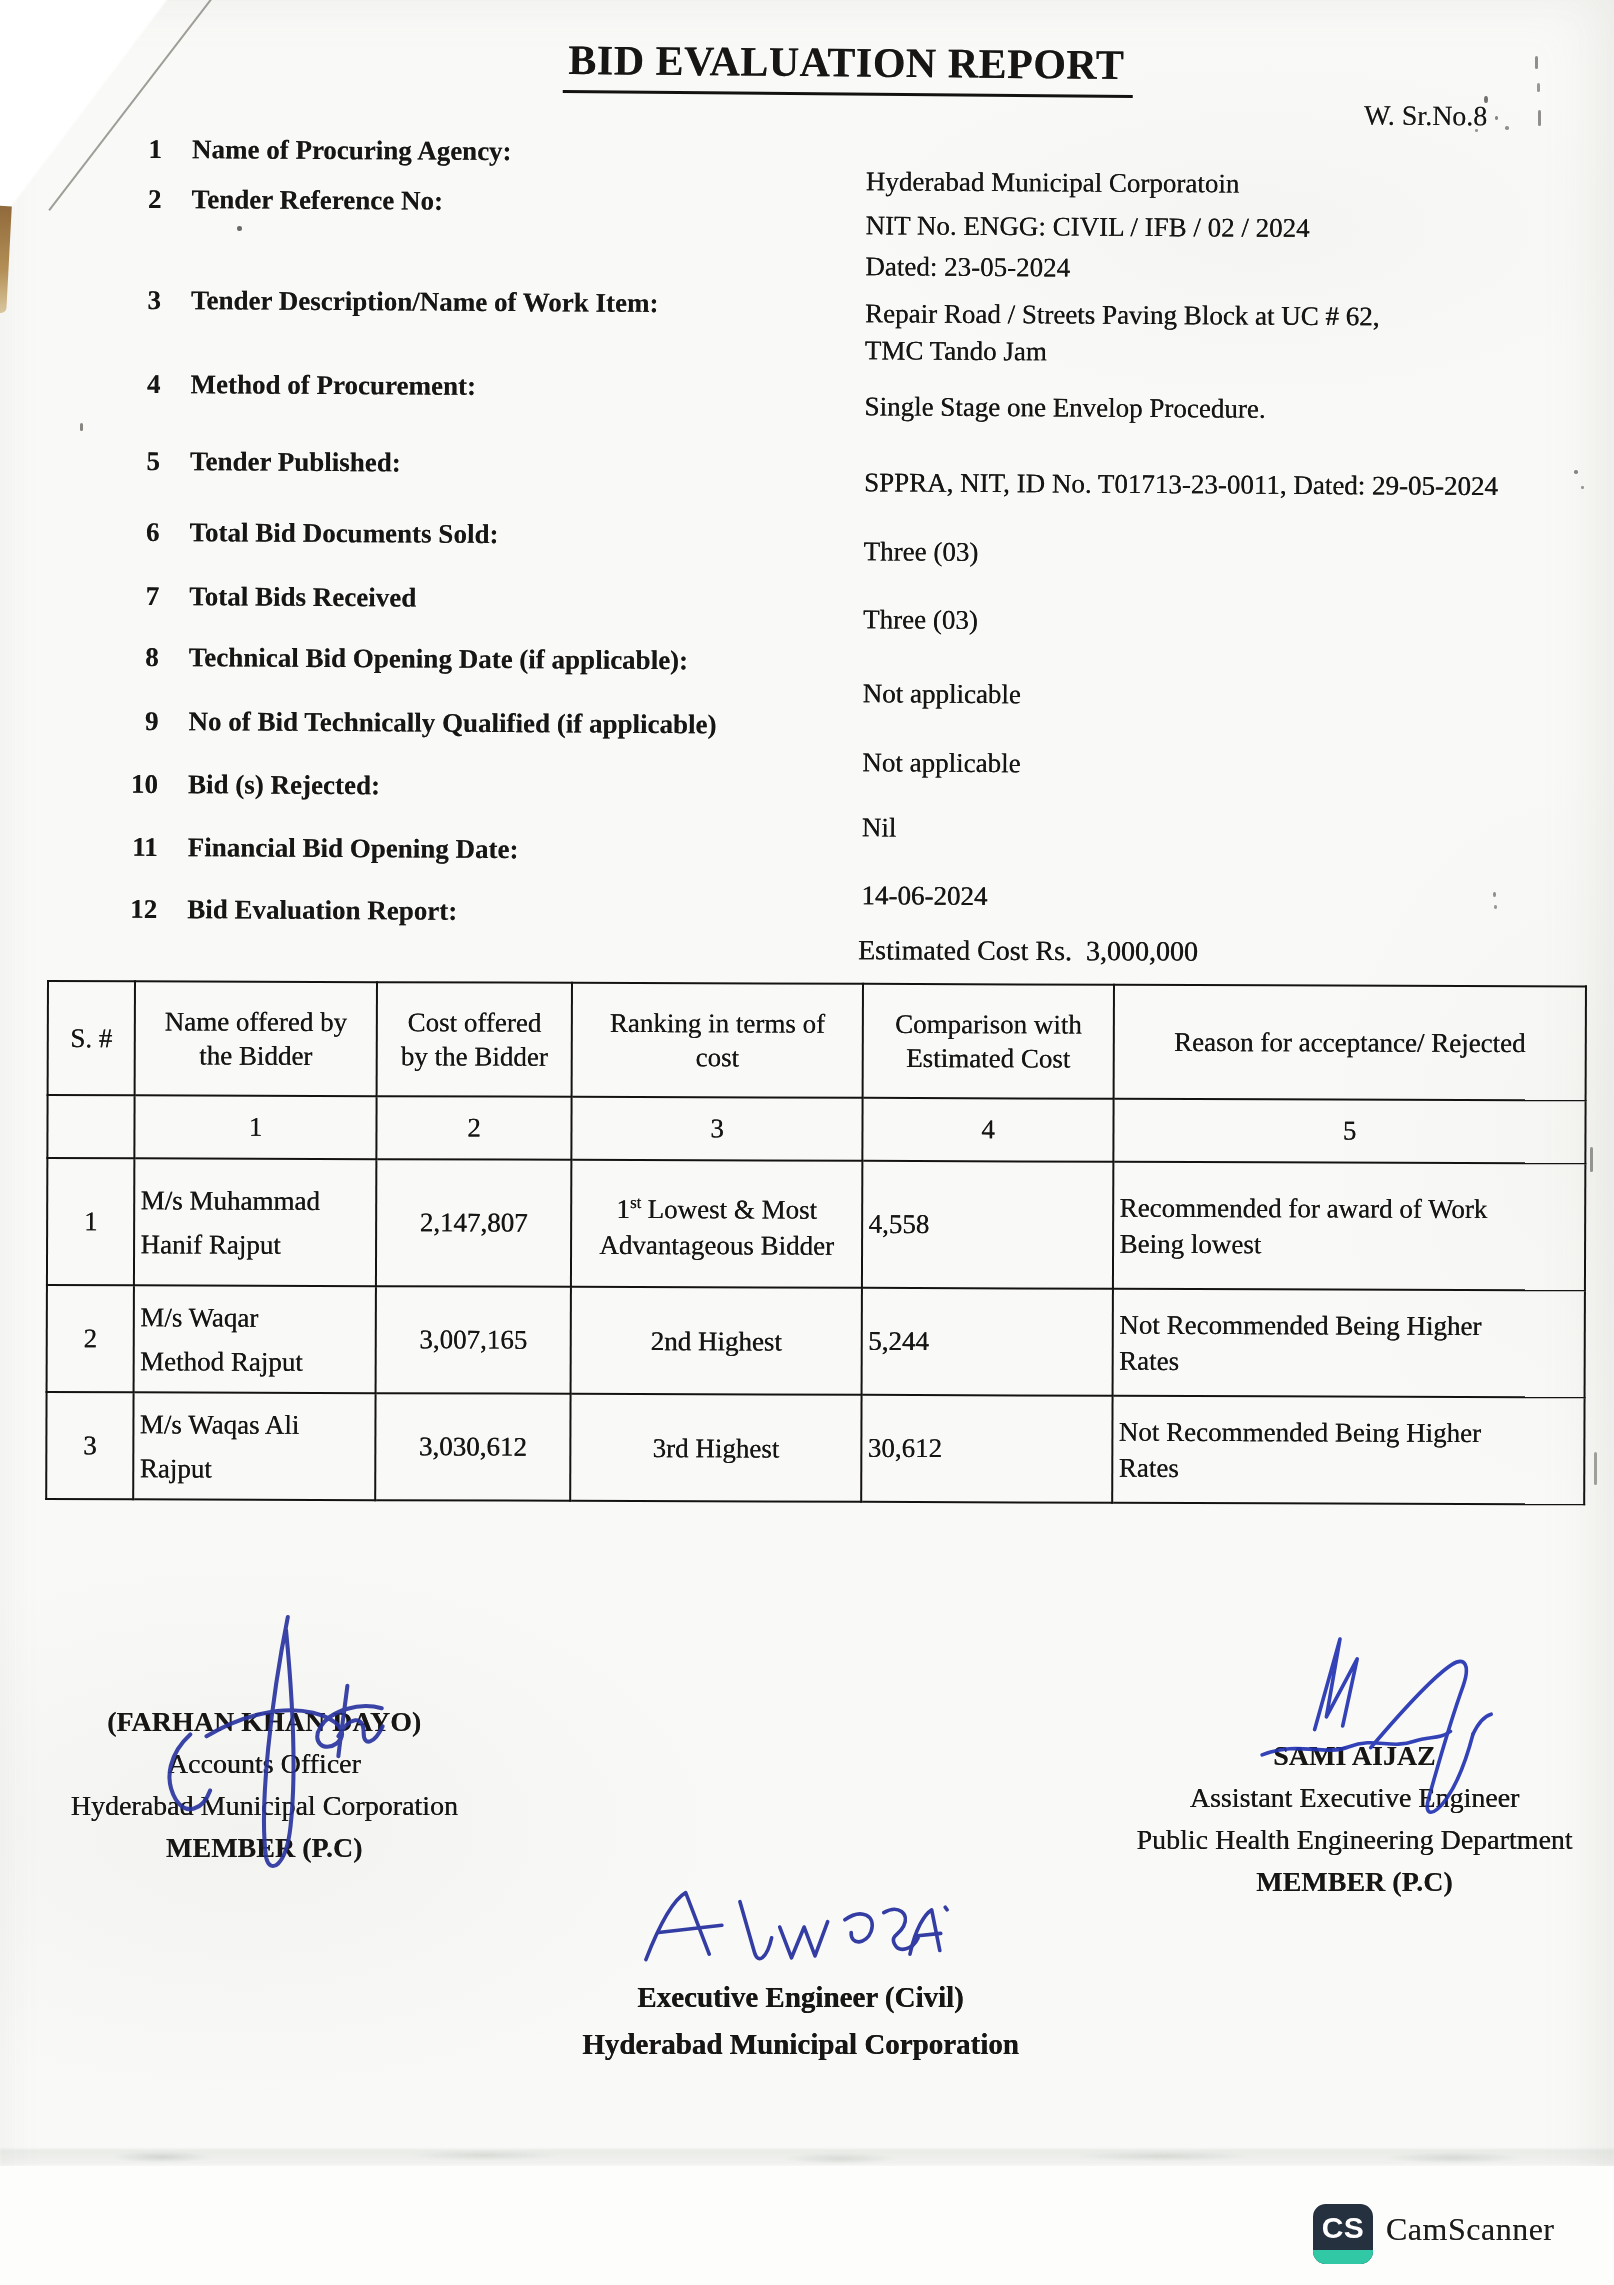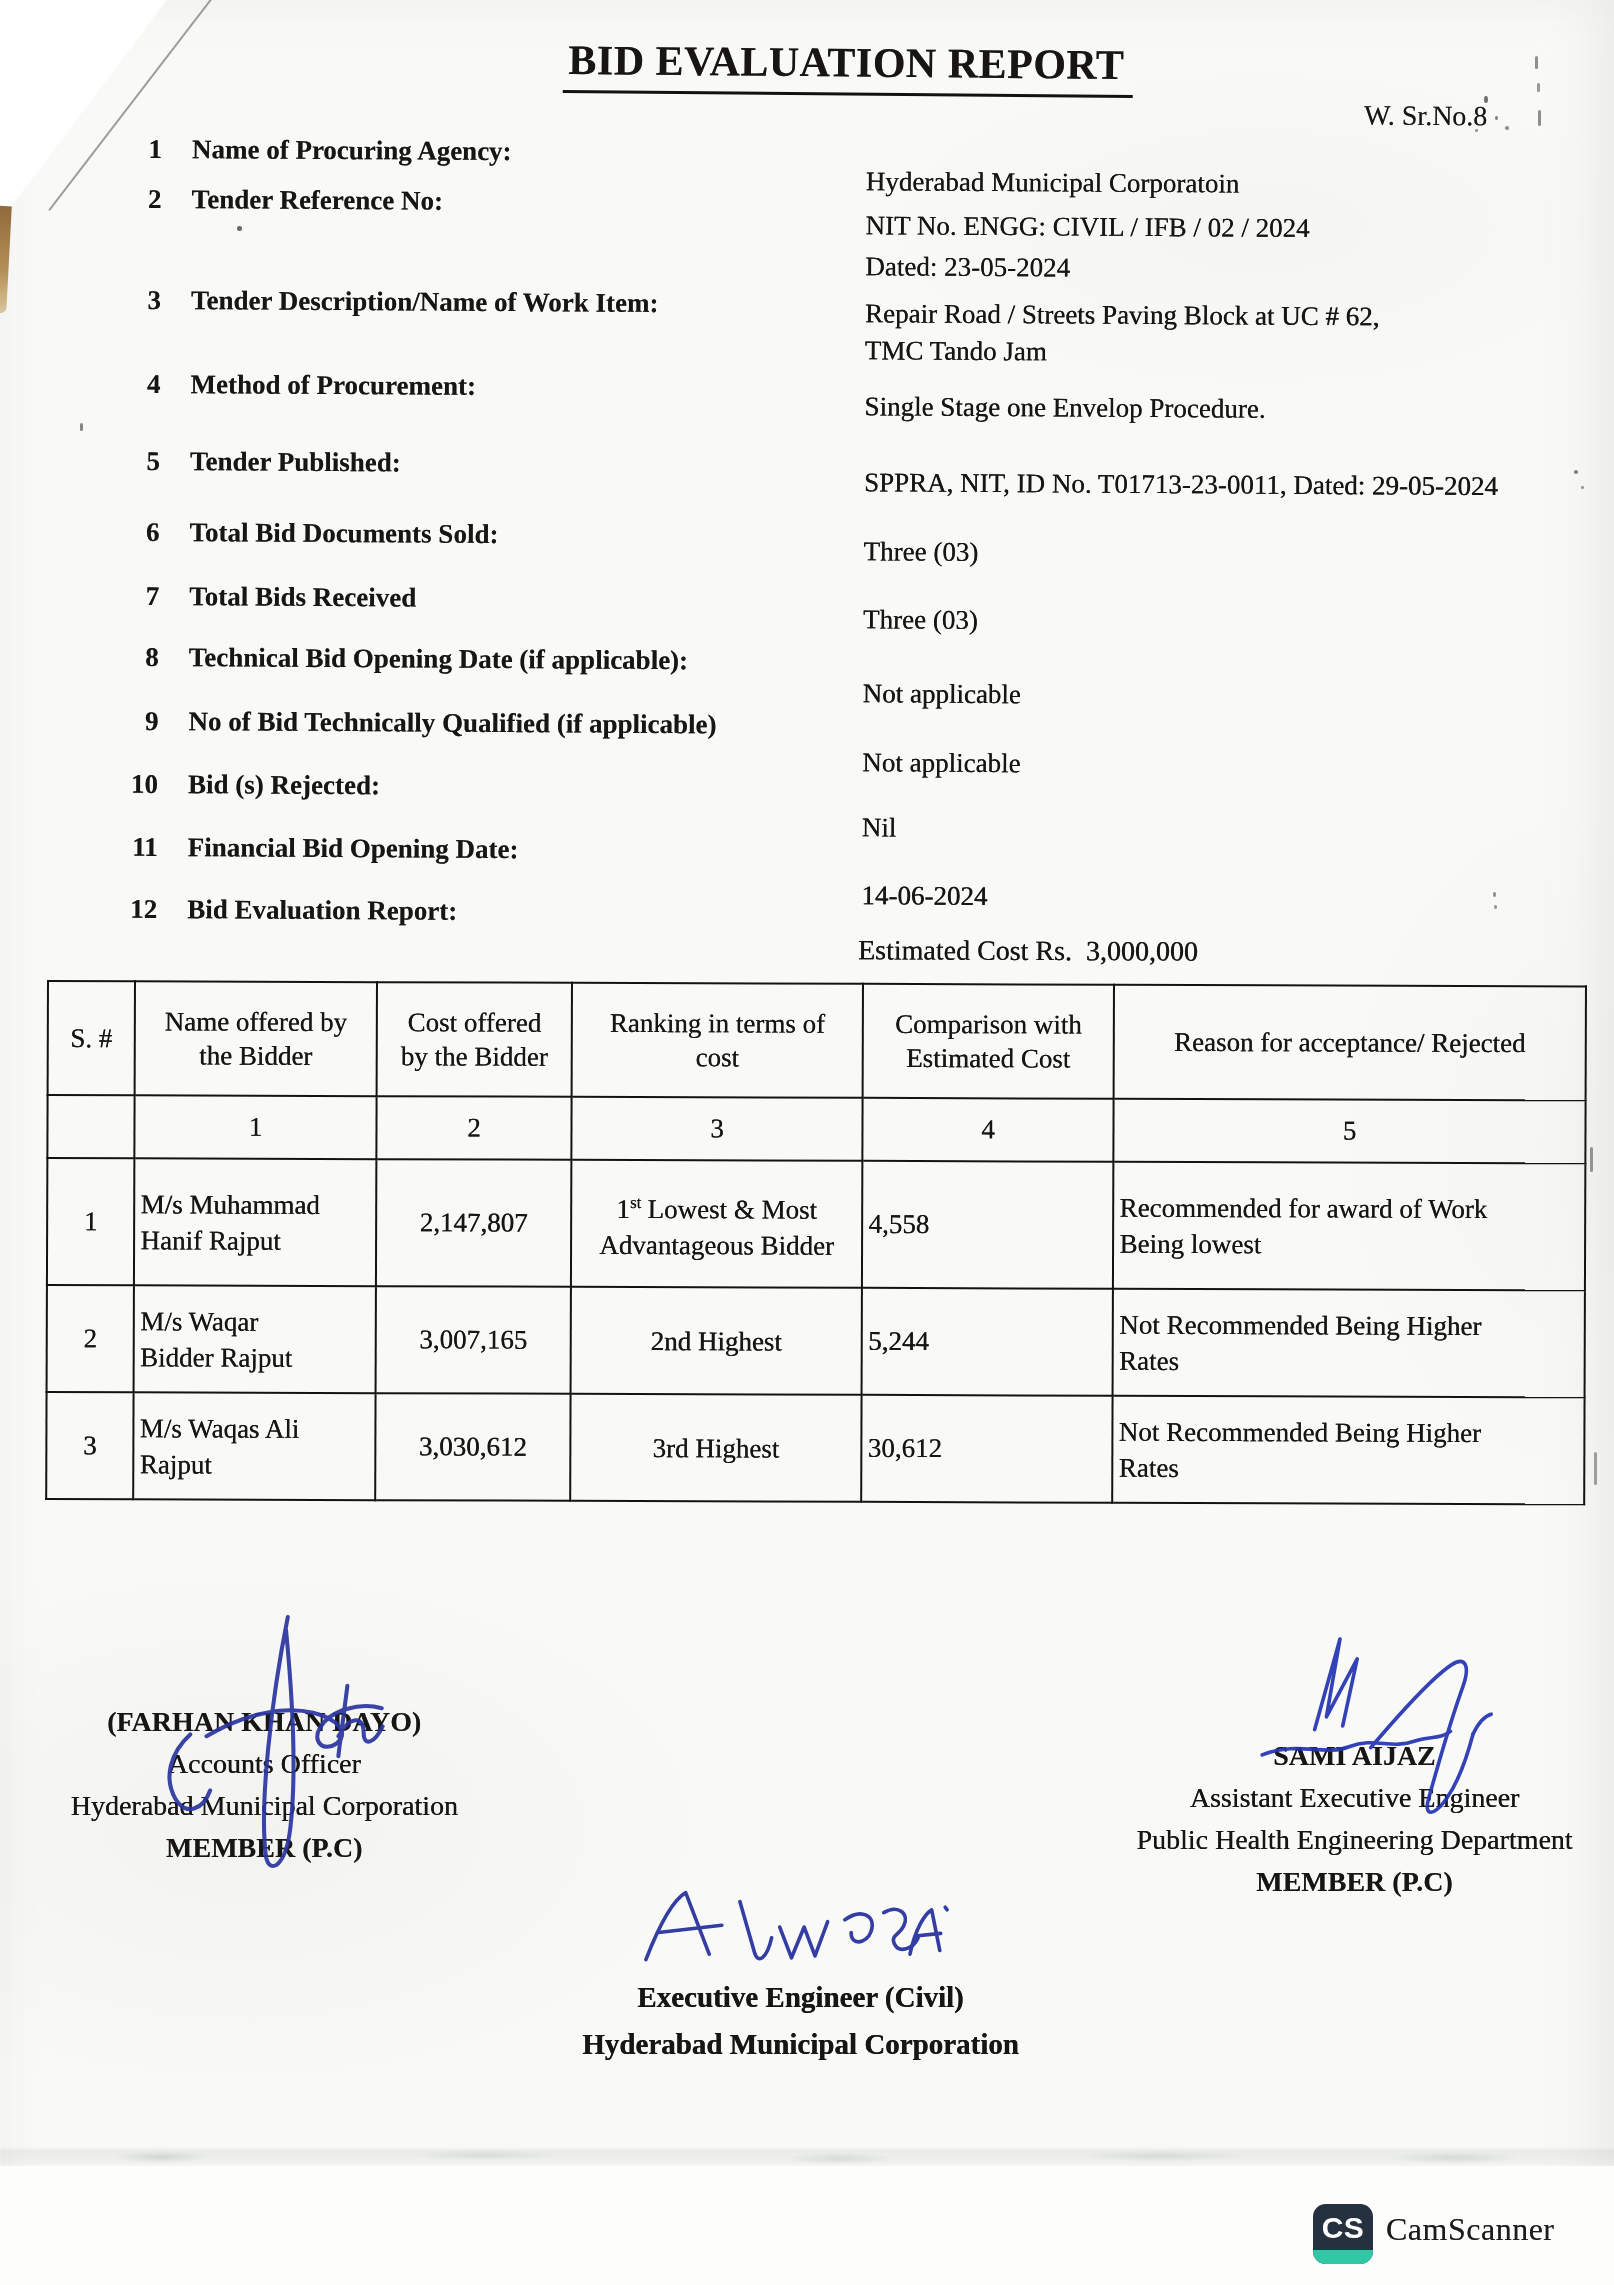--- a/index.html
+++ b/index.html
@@ -58,21 +58,21 @@
     transform:rotate(.2deg); transform-origin:left top; }
   table.bid{ border-collapse:collapse; table-layout:fixed; width:1538px;
     border:2.7px solid #0f0e0d; }
   table.bid td, table.bid th{ border:2.3px solid #141312; font-weight:400;
     font-size:27px; padding:1.8px 5.4px; text-shadow:0.3px 0 0 #1d1c1a; }
   table.bid th{ text-align:center; vertical-align:middle; white-space:pre-line; line-height:34px;}
   tr.h-row{ height:114px; } tr.n-row{ height:63px; }
   tr.r1{ height:127px; } tr.r2{ height:107px; } tr.r3{ height:107px; }
   td.c{ text-align:center; vertical-align:middle; }
   td.bidder{ text-align:left; vertical-align:middle; white-space:pre-line;
-    line-height:36px; padding-left:9px; }
+    line-height:44px; padding-left:9px; }
   td.rank{ text-align:center; vertical-align:middle; white-space:pre-line; line-height:36px; }
   td.rank sup{ font-size:17px; }
   td.rank .rest{ margin-left:6.3px; white-space:pre-line; }
   td.comp{ text-align:left; vertical-align:middle; padding-right:14.5px; }
   td.reason{ text-align:left; vertical-align:middle; white-space:pre-line;
     line-height:36px; padding-left:11px; }
   
   .sigblock{ position:absolute; text-align:center; }
   .sigblock div{ line-height:42px; font-size:28px; }
   .sigblock .s-name{ font-weight:700; }
@@ -228,21 +228,21 @@
         <td class="c">2,147,807</td>
         <td class="rank"><span>1</span><sup>st</sup><span class="rest">Lowest &amp; Most
 Advantageous Bidder</span></td>
         <td class="comp">4,558</td>
         <td class="reason">Recommended for award of Work
 Being lowest</td>
       </tr>
       <tr class="r2">
         <td class="c">2</td>
         <td class="bidder">M/s Waqar
-Bidder Rajput</td>
+Method Rajput</td>
         <td class="c">3,007,165</td>
         <td class="rank">2nd Highest</td>
         <td class="comp">5,244</td>
         <td class="reason">Not Recommended Being Higher
 Rates</td>
       </tr>
       <tr class="r3">
         <td class="c">3</td>
         <td class="bidder">M/s Waqas Ali
 Rajput</td>

